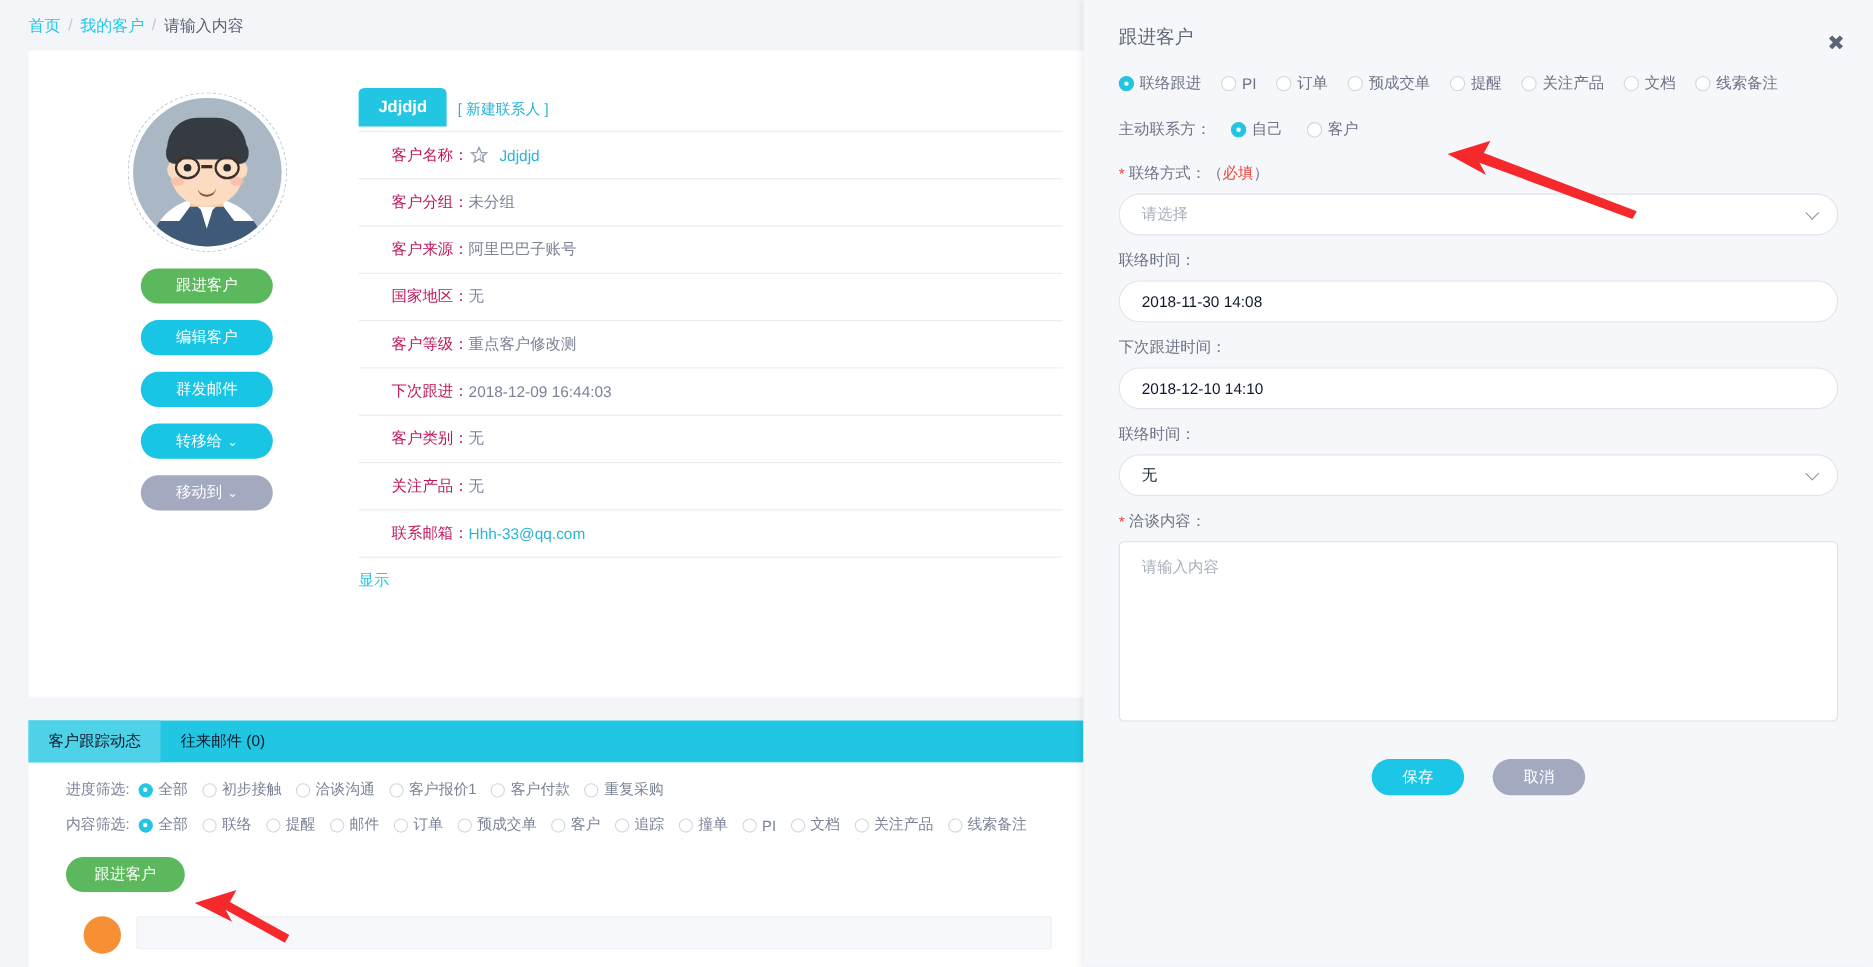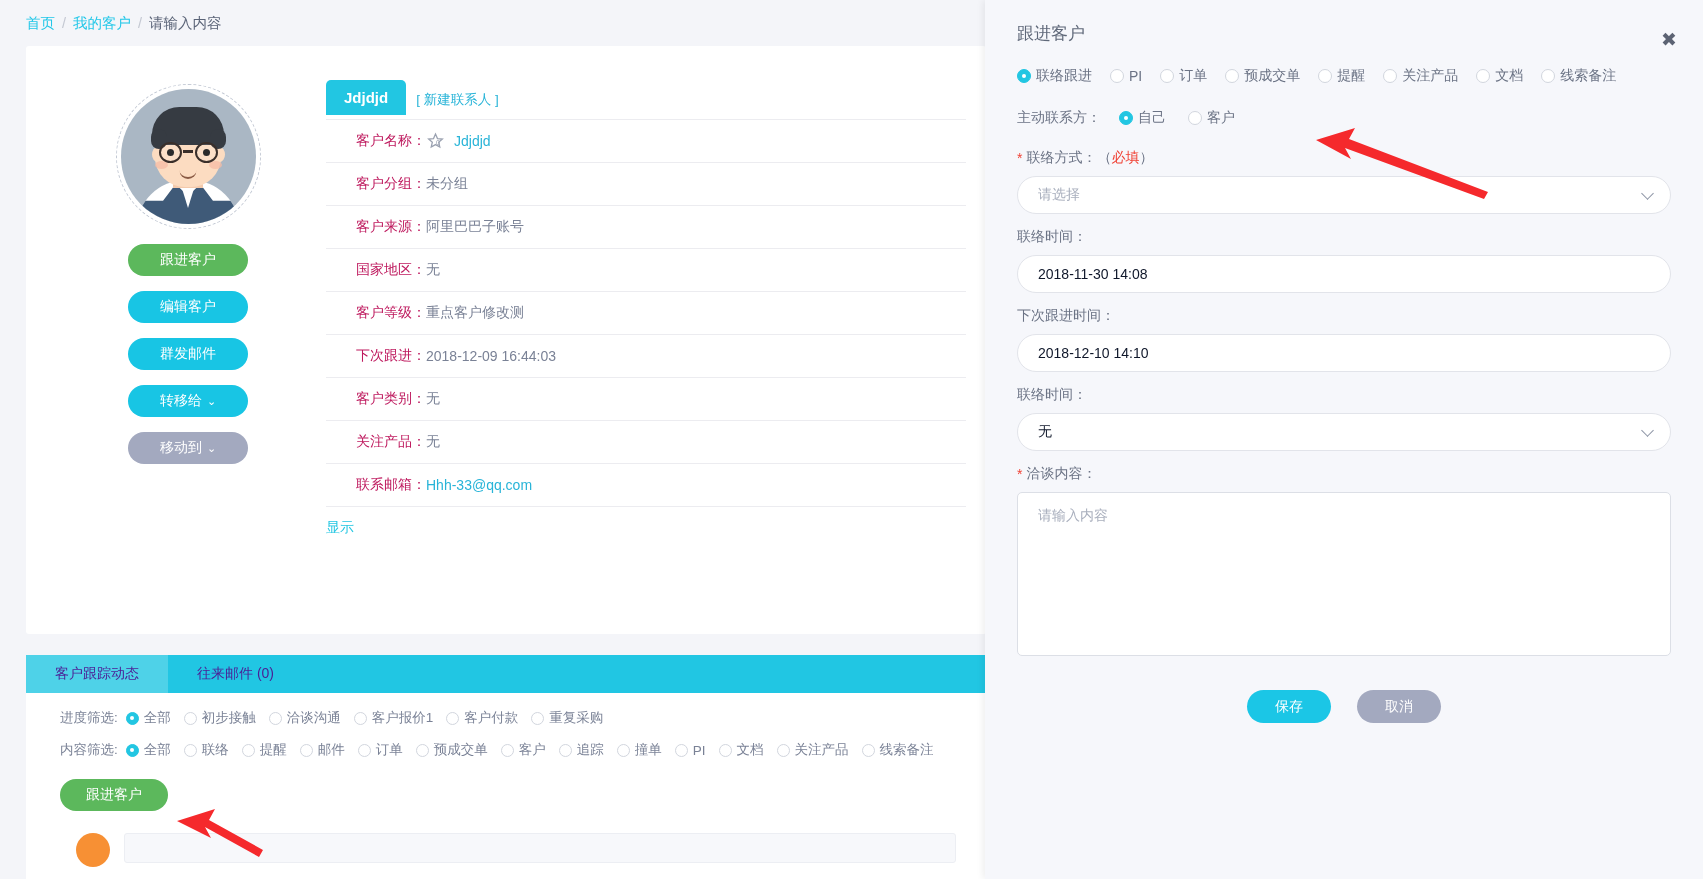--- a/index.html
+++ b/index.html
@@ -170,22 +170,22 @@
   .show-more { color: #22c6e2; font-size: 14px; cursor: pointer; margin-right: -20px;}
 
   
   .bottom-panel {
     position: absolute; left: 26px; top: 655px;
     width: 960px; min-height: 224px;
     background: #fff;
   }
   .tabbar { height: 38px; background: #21c6e3; display: flex; }
   .tab {
-    padding: 0 29px; display: flex; align-items: center;
-    color: #4c1d95; font-size: 14px; cursor: pointer;
+    padding: 0 18px; display: flex; align-items: center;
+    color: #0f172a; font-size: 14px; cursor: pointer;
   }
   .tab.active { background: #4ed2e8; }
 
   .filters { padding: 16px 0 0 34px; }
   .filter-row {
     display: flex; align-items: center;
     font-size: 13.5px; color: #7a8296; margin-bottom: 14px;
     white-space: nowrap;
   }
   .filter-label { margin-right: 8px; color: #7a8296; }

